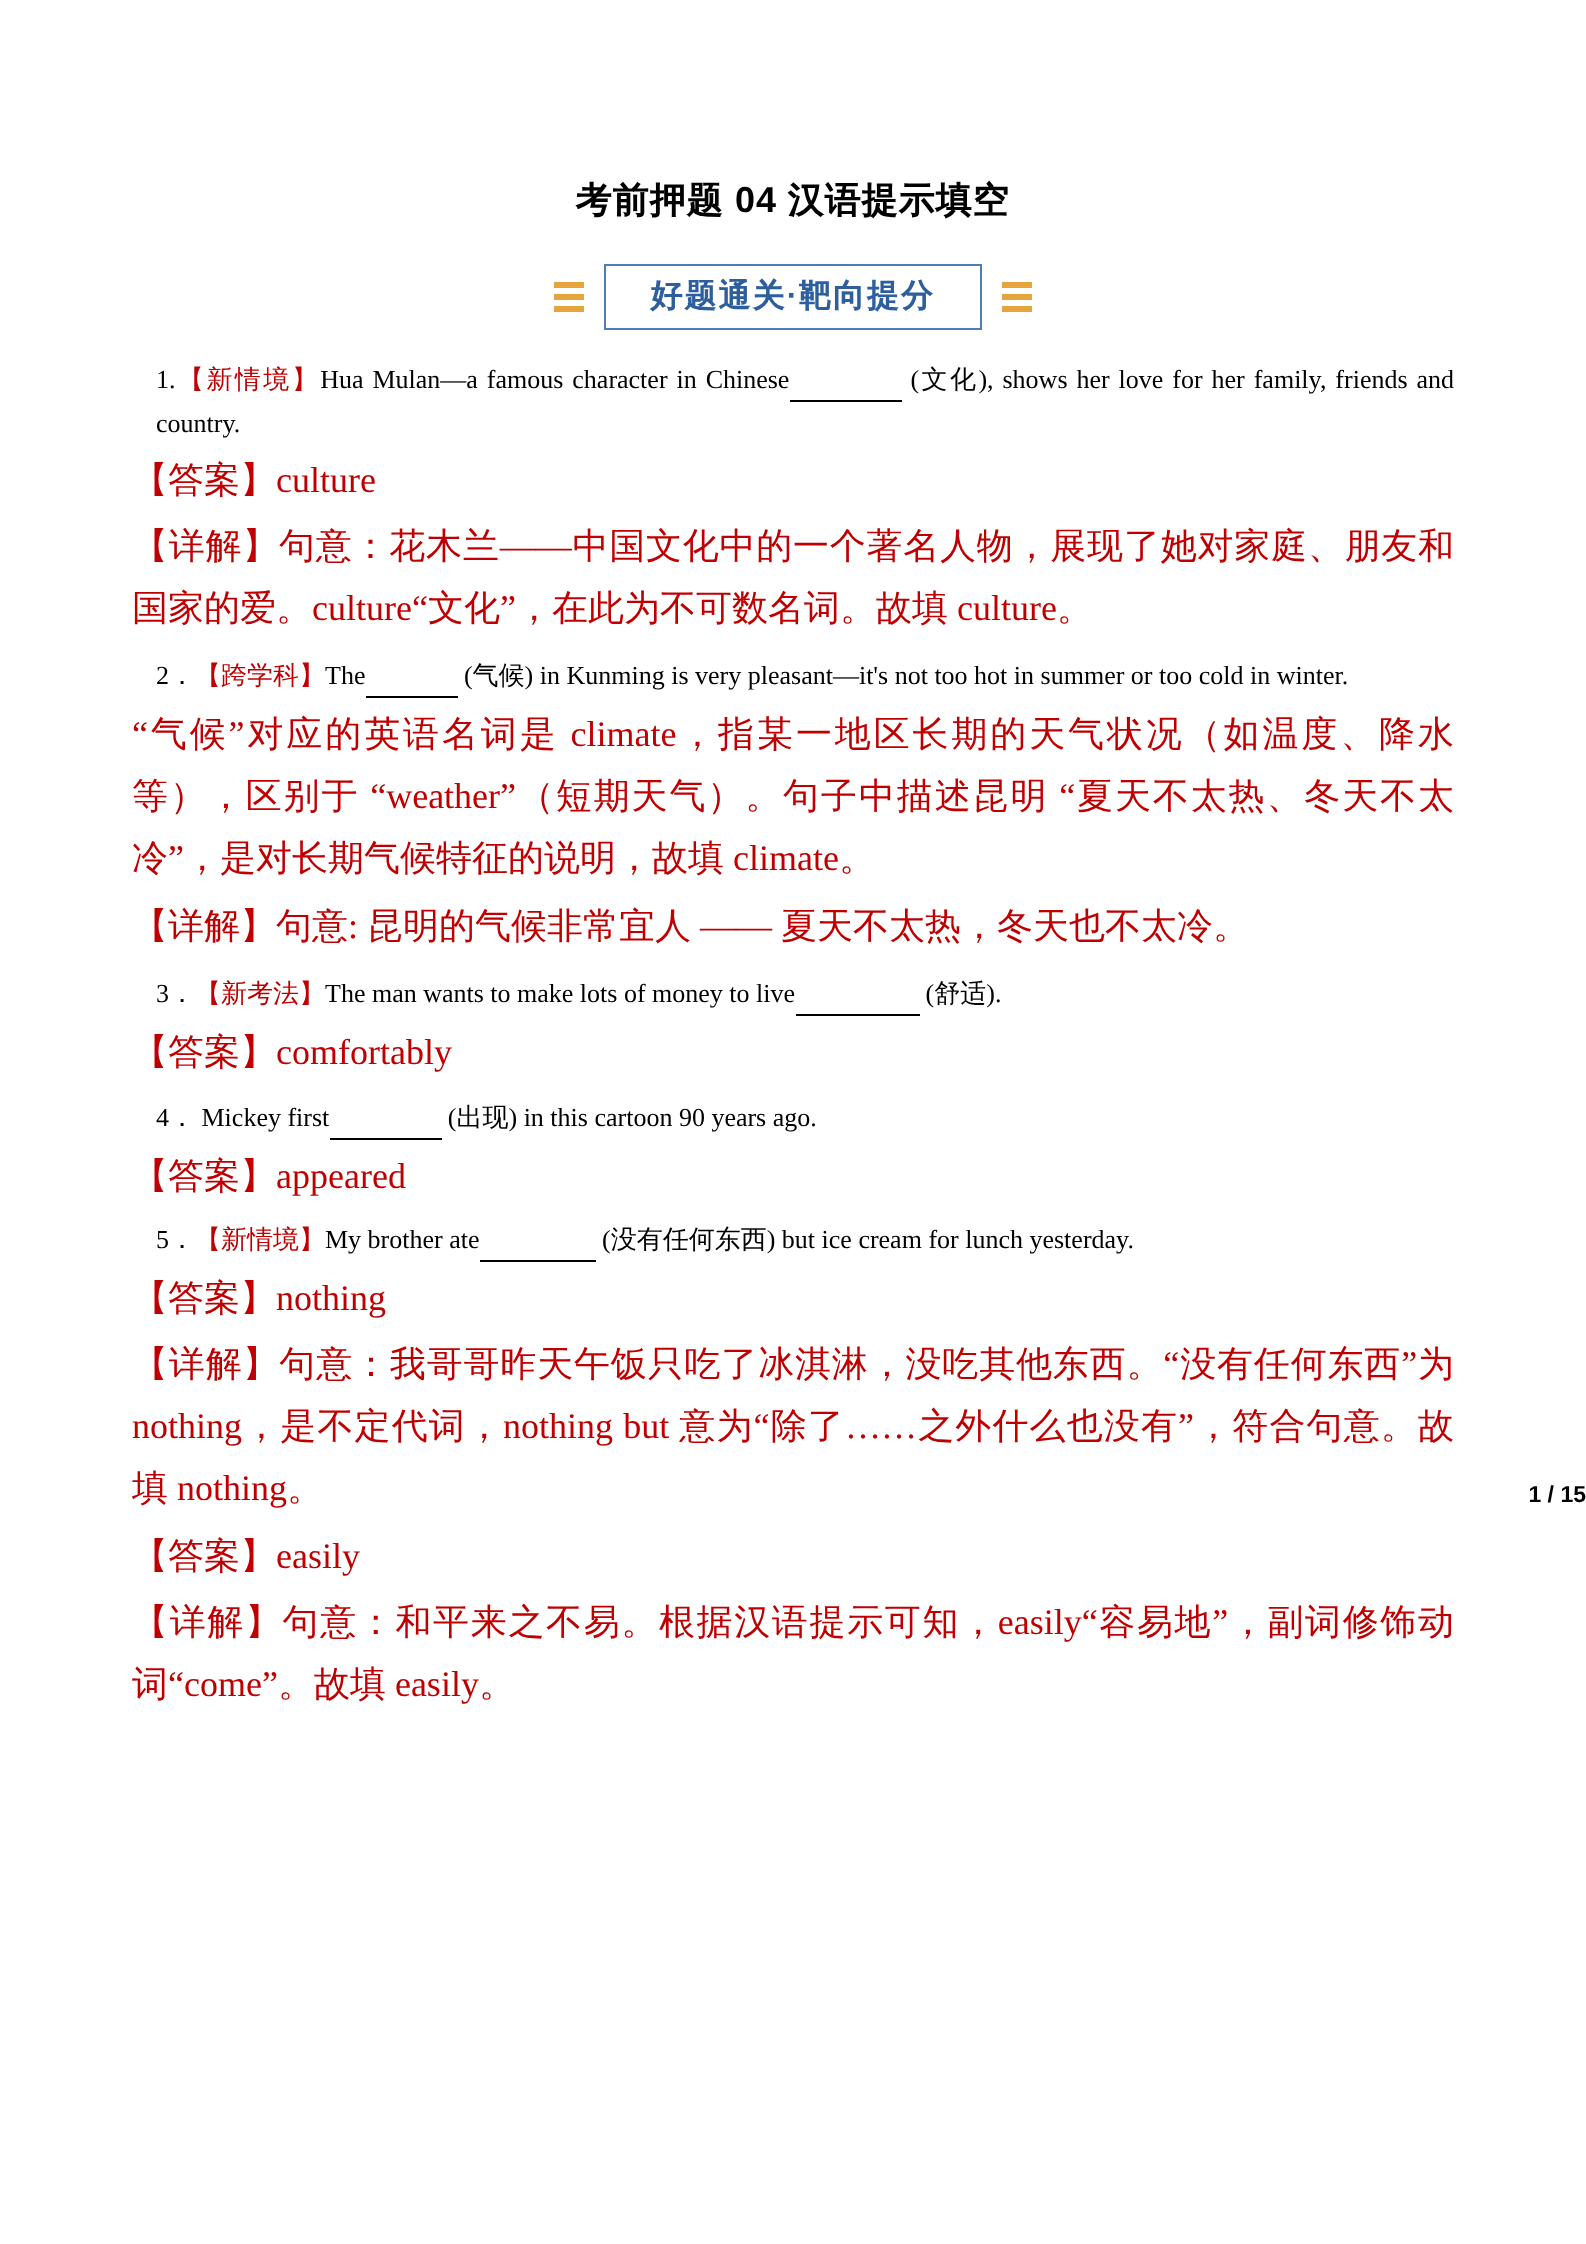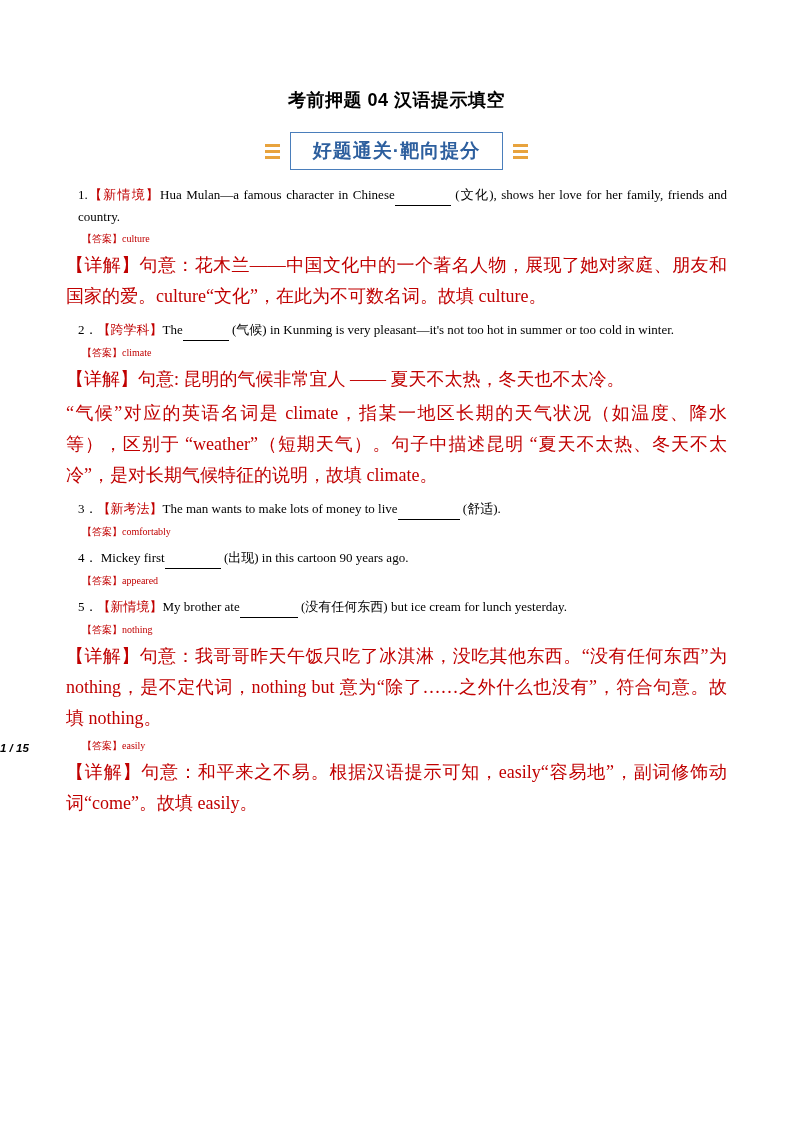--- a/index.html
+++ b/index.html
@@ -49,21 +49,21 @@
   .banner-bars i {
     display: block;
     width: 15px;
     height: 3px;
     background: #e8a33d;
   }
   .banner-box {
     border: 1px solid #4a7ebb;
     padding: 5px 22px;
     font-family: "Liberation Sans", sans-serif;
-    font-size: 19px;
+    font-size: 16px;
     font-weight: bold;
     color: #2d5f9e;
     letter-spacing: 1px;
     background: #ffffff;
   }
   .q {
     font-size: 13px;
     line-height: 1.62;
     color: #000;
     margin: 7px 0 0 12px;
@@ -75,46 +75,45 @@
   }
   .tag-blue {
     color: #1f3fd6;
   }
   .blank {
     display: inline-block;
     border-bottom: 1px solid #000;
     vertical-align: baseline;
   }
   .ans {
-    font-size: 10px;
+    font-size: 18px;
     line-height: 1.6;
     color: #c00000;
-    margin: 4px 0 0 16px;
+    margin: 4px 0 0 0;
   }
   .ans .lead {
     color: #c00000;
   }
   .exp {
     font-size: 18px;
     line-height: 1.72;
     color: #c00000;
     margin: 3px 0 0 0;
     text-align: justify;
   }
   .footer {
     position: absolute;
     left: 0;
     right: 0;
     bottom: 58px;
-    text-align: left;
+    text-align: right;
     font-family: "Liberation Sans", sans-serif;
     font-size: 11.5px;
     font-weight: bold;
     color: #000;
-    font-style: italic;
   }
   .en { font-family: "Liberation Serif", serif; }
 </style>
 </head>
 <body>
 
 <div class="page">
 
   <h1 class="doc-title">考前押题 04 汉语提示填空</h1>
 
@@ -140,27 +139,24 @@
   <p class="ans">
     <span class="lead">【答案】</span><span class="en">culture</span>
   </p>
   <p class="exp">
     <span class="lead">【详解】</span><span>句意：花木兰——中国文化中的一个著名人物，展现了她对家庭、朋友和国家的爱。culture“文化”，在此为不可数名词。故填 culture。</span>
   </p>
 
   <p class="q">
     <span>2．</span><span class="tag tag-blue">【跨学科】</span><span class="en">The</span><span class="blank" style="width:46px">&nbsp;</span> <span>(气候) in Kunming is very pleasant—it's not too hot in summer or too cold in winter.</span>
   </p>
-  <p class="ans">
-    <span class="lead">【答案】</span><span class="en">climate</span>
-  </p>
+  <p class="exp">“气候”对应的英语名词是 climate，指某一地区长期的天气状况（如温度、降水等），区别于 “weather”（短期天气）。句子中描述昆明 “夏天不太热、冬天不太冷”，是对长期气候特征的说明，故填 climate。</p>
   <p class="exp">
     <span class="lead">【详解】</span><span>句意: 昆明的气候非常宜人 —— 夏天不太热，冬天也不太冷。</span>
   </p>
-  <p class="exp">“气候”对应的英语名词是 climate，指某一地区长期的天气状况（如温度、降水等），区别于 “weather”（短期天气）。句子中描述昆明 “夏天不太热、冬天不太冷”，是对长期气候特征的说明，故填 climate。</p>
 
   <p class="q">
     <span>3．</span><span class="tag tag-blue">【新考法】</span><span class="en">The man wants to make lots of money to live</span><span class="blank" style="width:62px">&nbsp;</span> <span>(舒适).</span>
   </p>
   <p class="ans">
     <span class="lead">【答案】</span><span class="en">comfortably</span>
   </p>
 
   <p class="q">
     <span>4．</span>&nbsp;<span class="en">Mickey first</span><span class="blank" style="width:56px">&nbsp;</span> <span>(出现) in this cartoon 90 years ago.</span>

